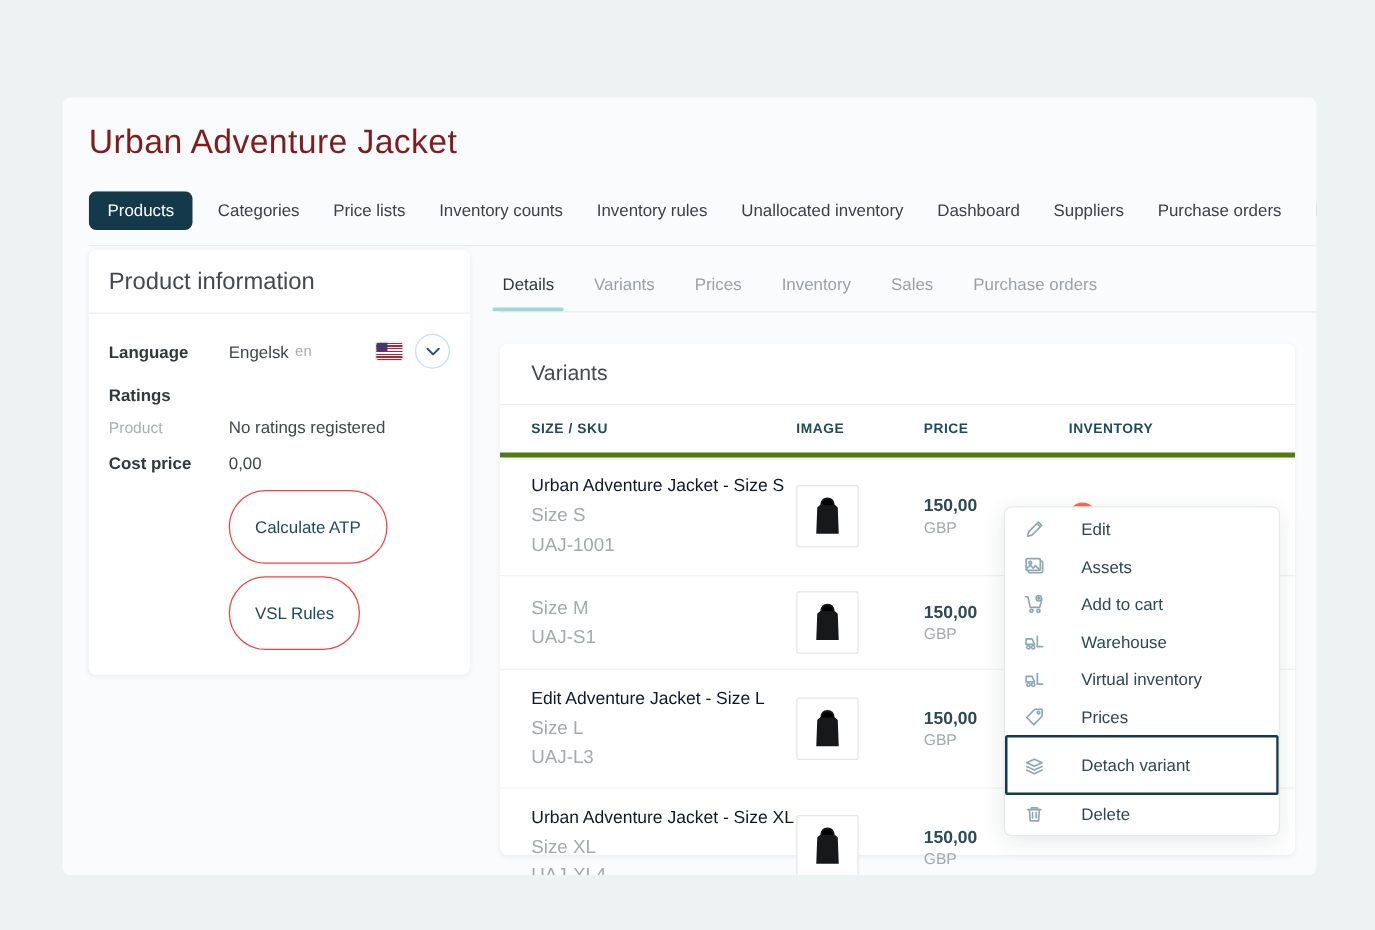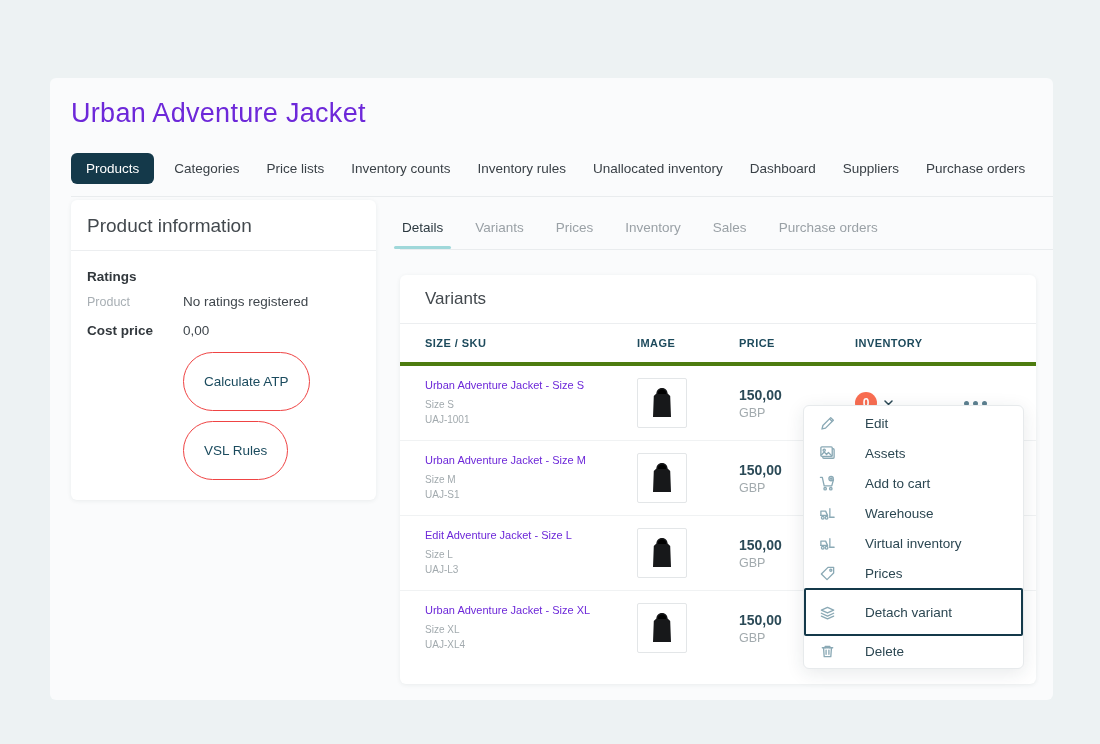--- a/index.html
+++ b/index.html
@@ -8,21 +8,21 @@
     background:#edf2f3;
     font-family:"Liberation Sans", sans-serif;
     -webkit-font-smoothing:antialiased;
   }
   
   .window{
     position:absolute;left:50px;top:78px;width:1003px;height:622px;
     background:#fafbfc;border-radius:6px;overflow:hidden;
   }
   .page-title{
-    margin:20px 0 0 21px;font-size:27px;font-weight:400;color:#6d28d9;
+    margin:20px 0 0 21px;font-size:27px;font-weight:400;color:#7f1d1d;
     letter-spacing:.3px;
   }
   
   .main-tabs{
     display:flex;align-items:center;gap:13px;margin:24px 0 0 21px;
     white-space:nowrap;overflow:hidden;width:1003px;
   }
   .main-tab{
     font-size:13.5px;color:#3a4147;padding:8px 7px;cursor:pointer;flex:0 0 auto;
   }
@@ -83,22 +83,22 @@
   .variants-title{
     padding:14px 25px;font-size:17px;color:#43494e;border-bottom:1px solid #eceef0;
   }
   .vgrid{display:grid;grid-template-columns:212px 102px 116px 1fr;align-items:center;}
   .vhead{
     padding:13px 25px;border-bottom:4px solid #4d7c0f;
     font-size:11px;font-weight:700;color:#1d4a5c;letter-spacing:.45px;
   }
   .vrow{padding:12px 25px;border-bottom:1px solid #f0f2f3;}
   .vrow:last-child{border-bottom:none;}
-  .vname{font-size:11px;color:#6d28d9;line-height:1.45;margin-bottom:3px;}
-  .vmeta{font-size:10px;color:#a2aaae;line-height:1.55;}
+  .vname{font-size:14px;color:#0f172a;line-height:1.45;margin-bottom:3px;}
+  .vmeta{font-size:15px;color:#a2aaae;line-height:1.55;}
   .thumb{
     width:48px;height:48px;border:1px solid #e3e6e8;background:#fff;border-radius:2px;
     display:flex;align-items:center;justify-content:center;
   }
   .vprice{font-size:14px;font-weight:700;color:#2b4a57;margin-bottom:3px;}
   .vcurrency{font-size:12.5px;color:#a2aaae;}
   .inv-cell{display:flex;align-items:center;}
   .badge{
     width:22px;height:22px;border-radius:50%;background:#f96d51;color:#fff;
     font-size:12px;font-weight:700;display:flex;align-items:center;justify-content:center;
@@ -139,20 +139,33 @@
     <div class="main-tab">Suppliers</div>
     <div class="main-tab">Purchase orders</div>
     <div class="main-tab">Deliveries</div>
 
   </div>
   <div class="top-divider"></div>
 
   <div class="card info-card">
     <div class="card-head">Product information</div>
     <div class="info-body">
+      <div class="info-row">
+        <span class="info-label">Language</span>
+        <span class="info-value">Engelsk</span>
+        <span class="lang-code">en</span>
+        <span class="lang-icons">
+          <span class="flag"></span>
+          <span class="chev-btn">
+            <svg width="11" height="7" viewBox="0 0 11 7">
+              <polyline points="1,1 5.5,5.5 10,1" fill="none" stroke="#2a5564" stroke-width="1.6" stroke-linecap="round" stroke-linejoin="round"></polyline>
+            </svg>
+          </span>
+        </span>
+      </div>
       <div class="ratings-label">Ratings</div>
       <div class="info-row">
         <span class="info-label sub">Product</span>
         <span class="info-value">No ratings registered</span>
       </div>
       <div class="info-row">
         <span class="info-label">Cost price</span>
         <span class="info-value">0,00</span>
       </div>
       <button class="pill-btn">Calculate ATP</button>
@@ -207,21 +220,20 @@
         <span class="dots">
             <i></i>
             <i></i>
             <i></i>
           </span>
       </div>
     </div>
 
     <div class="vgrid vrow">
       <div>
-        <div class="vname">Urban Adventure Jacket - Size M</div>
         <div class="vmeta">Size M</div>
         <div class="vmeta">UAJ-S1</div>
       </div>
       <div>
           <div class="thumb">
         <svg width="40" height="40" viewBox="0 0 40 40">
           <path d="M20 5c-3.6 0-5.6 2.6-5.6 5.6L11.8 13 11 34h18l-.8-21-2.6-2.4C25.6 7.6 23.6 5 20 5z" fill="#17181a"></path>
           <path d="M20 6.6c-2.7 0-4.3 1.8-4.3 4.3h8.6c0-2.5-1.6-4.3-4.3-4.3z" fill="#000"></path>
         </svg>
       </div>

